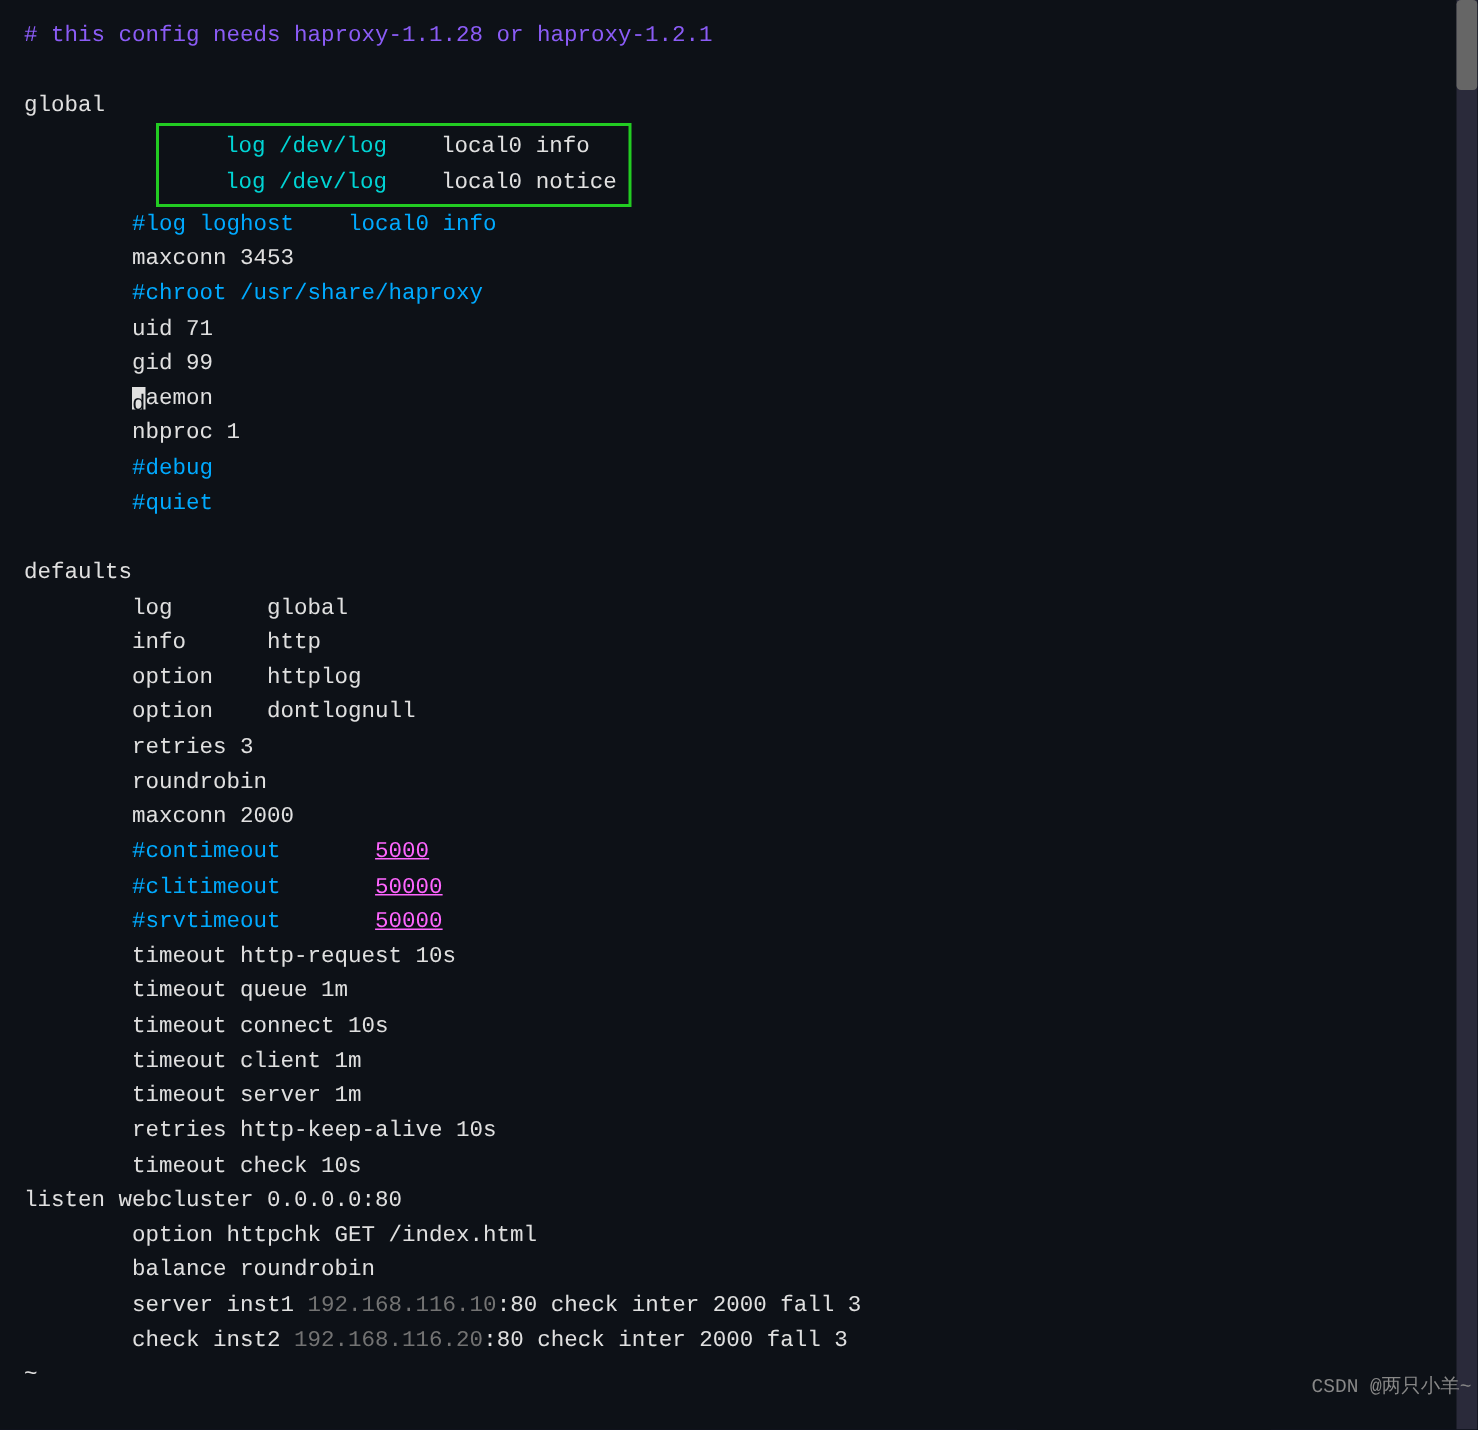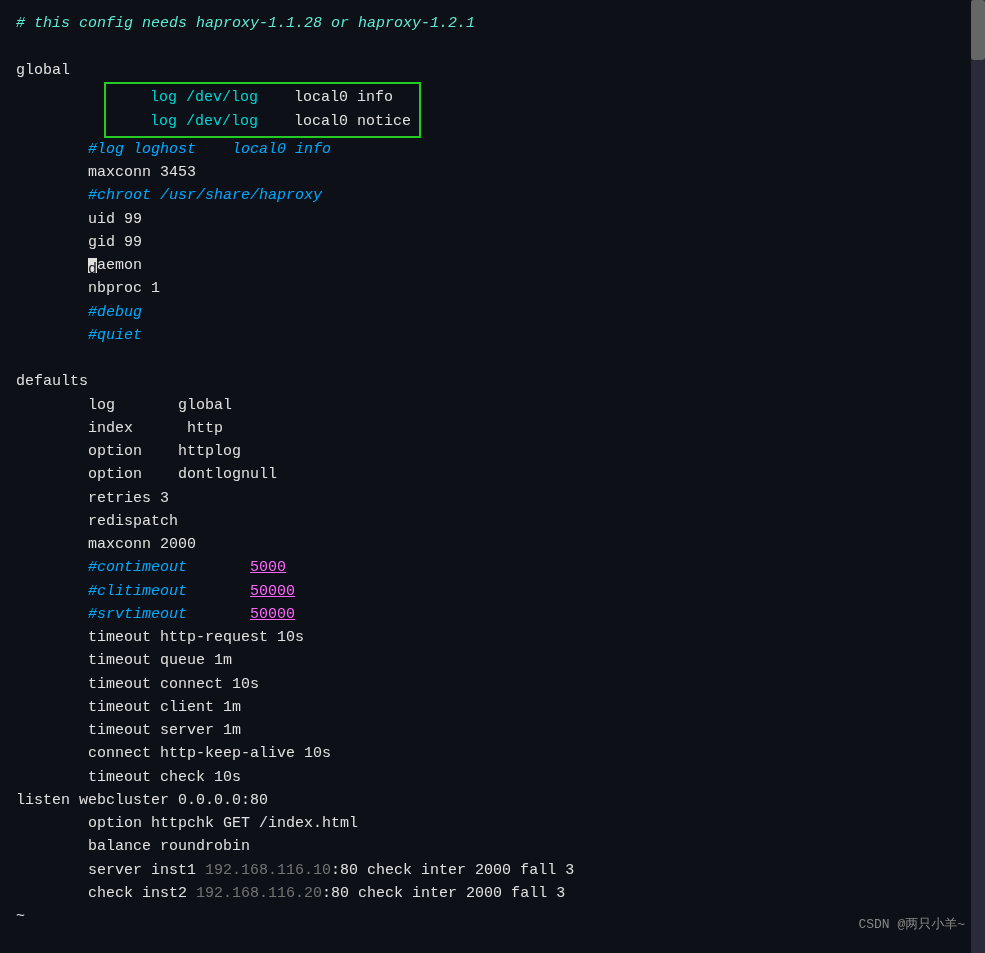--- a/index.html
+++ b/index.html
@@ -21,23 +21,23 @@
       font-size: 15px;
       line-height: 1.55;
       padding: 12px 16px;
       overflow: hidden;
       position: relative;
     }
 
     
     .cyan { color: #00d4d4; margin-top: 20px; }
     .magenta { color: #ff66ff; text-decoration: underline; }
-    .yellow { color: #5eead4; font-style: italic; }
+    .yellow { color: #8b5cf6; }
     .white { color: #e0e0e0; }
-    .comment { color: #00aaff; font-style: italic; }
+    .comment { color: #00aaff; }
     .pink-ip { color: #737373; }
 
     
     .scrollbar {
       position: absolute;
       right: 0;
       top: 0;
       width: 14px;
       height: 953px;
       background-color: #2a2a3a;
@@ -49,21 +49,21 @@
       right: 0;
       width: 14px;
       height: 60px;
       background-color: #666;
       border-radius: 3px;
     }
 
     .watermark {
       position: absolute;
       bottom: 18px;
-      right: 20px;
+      right: 4px;
       color: #888;
       font-size: 13px;
       font-family: 'Courier New', Courier, monospace;
     }
 
     pre {
       font-family: 'Courier New', Courier, monospace;
       font-size: 15px;
       line-height: 1.55;
       white-space: pre;
@@ -78,44 +78,44 @@
   </div>
 
   <pre><span class="yellow"># this config needs haproxy-1.1.28 or haproxy-1.2.1</span>
 
 <span class="white">global</span>
 <span><span style="display:inline-block; border: 2.5px solid #22cc22; padding: 2px 8px; margin-left: 88px; line-height:1.6">    <span class="cyan">log /dev/log</span>    <span class="white">local0</span> <span class="white">info</span>
     <span class="cyan">log /dev/log</span>    <span class="white">local0</span> <span class="white">notice</span></span>
 </span><span class="comment">        #log loghost    local0 info</span>
 <span class="white">        maxconn 3453</span>
 <span class="comment">        #chroot /usr/share/haproxy</span>
-<span class="white">        uid 99</span>
+<span class="white">        uid 71</span>
 <span class="white">        gid 99</span>
 <span class="white">        <span style="background:#e0e0e0; color:#0d1117; display:inline-block; width:9px; height:15px; vertical-align:middle; margin-right:0">d</span>aemon</span>
 <span class="white">        nbproc 1</span>
 <span class="comment">        #debug</span>
 <span class="comment">        #quiet</span>
 
 <span class="white">defaults</span>
 <span class="white">        log       global</span>
-<span class="white">        index      http</span>
+<span class="white">        info      http</span>
 <span class="white">        option    httplog</span>
 <span class="white">        option    dontlognull</span>
 <span class="white">        retries 3</span>
-<span class="white">        redispatch</span>
+<span class="white">        roundrobin</span>
 <span class="white">        maxconn 2000</span>
 <span>        <span class="comment">#contimeout</span>       <span class="magenta">5000</span></span>
 <span>        <span class="comment">#clitimeout</span>       <span class="magenta">50000</span></span>
 <span>        <span class="comment">#srvtimeout</span>       <span class="magenta">50000</span></span>
 <span class="white">        timeout http-request 10s</span>
 <span class="white">        timeout queue 1m</span>
 <span class="white">        timeout connect 10s</span>
 <span class="white">        timeout client 1m</span>
 <span class="white">        timeout server 1m</span>
-<span class="white">        connect http-keep-alive 10s</span>
+<span class="white">        retries http-keep-alive 10s</span>
 <span class="white">        timeout check 10s</span>
 <span class="white">listen webcluster 0.0.0.0:80</span>
 <span class="white">        option httpchk GET /index.html</span>
 <span class="white">        balance roundrobin</span>
 <span>        <span class="white">server inst1</span> <span class="pink-ip">192.168.116.10</span><span class="white">:80 check inter 2000 fall 3</span></span>
 <span>        <span class="white">check inst2</span> <span class="pink-ip">192.168.116.20</span><span class="white">:80 check inter 2000 fall 3</span></span>
 <span class="white">~</span></pre>
 
   <div class="watermark">CSDN @两只小羊~</div>
 </div>

